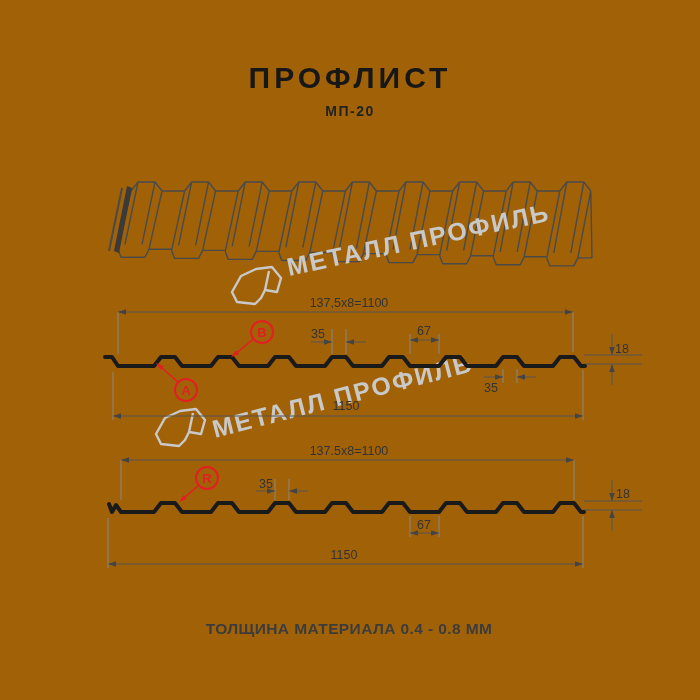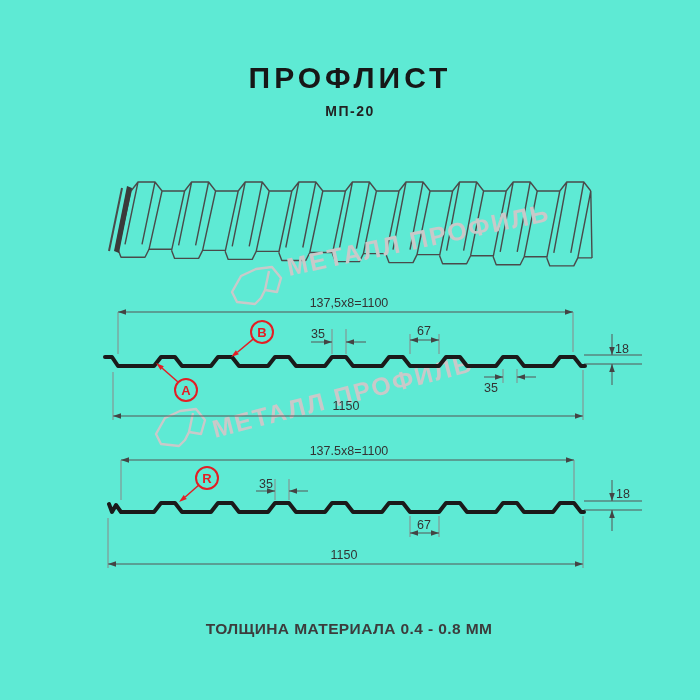--- a/index.html
+++ b/index.html
@@ -1,16 +1,16 @@
 <!DOCTYPE html>
 <html><head>
 <meta charset="utf-8">
 <style>
   html,body{margin:0;padding:0;background:#ffffff;}
-  .page{position:relative;width:700px;height:700px;background:#5eead4;overflow:hidden;
+  .page{position:relative;width:700px;height:700px;background:#a16207;overflow:hidden;
         font-family:"Liberation Sans", sans-serif;}
   svg text{font-family:"Liberation Sans", sans-serif;}
   .title-text{font-size:30px;font-weight:800;letter-spacing:4px;fill:#171717;}
   .subtitle-text{font-size:14px;font-weight:600;letter-spacing:1.5px;fill:#222;}
   .footer-text{font-size:15.5px;font-weight:600;letter-spacing:0.4px;fill:#3c3c3c;}
   .dim-text{font-size:12.5px;fill:#333;}
   .wm-text{font-size:25px;font-weight:700;letter-spacing:2px;fill:#c9c9c9;}
   .dim-line{stroke:#555;stroke-width:1;fill:none;}
   .ext-line{stroke:#888;stroke-width:1;fill:none;}
   .profile-line{stroke:#1a1a1a;stroke-width:4;fill:none;stroke-linejoin:round;stroke-linecap:round;}

